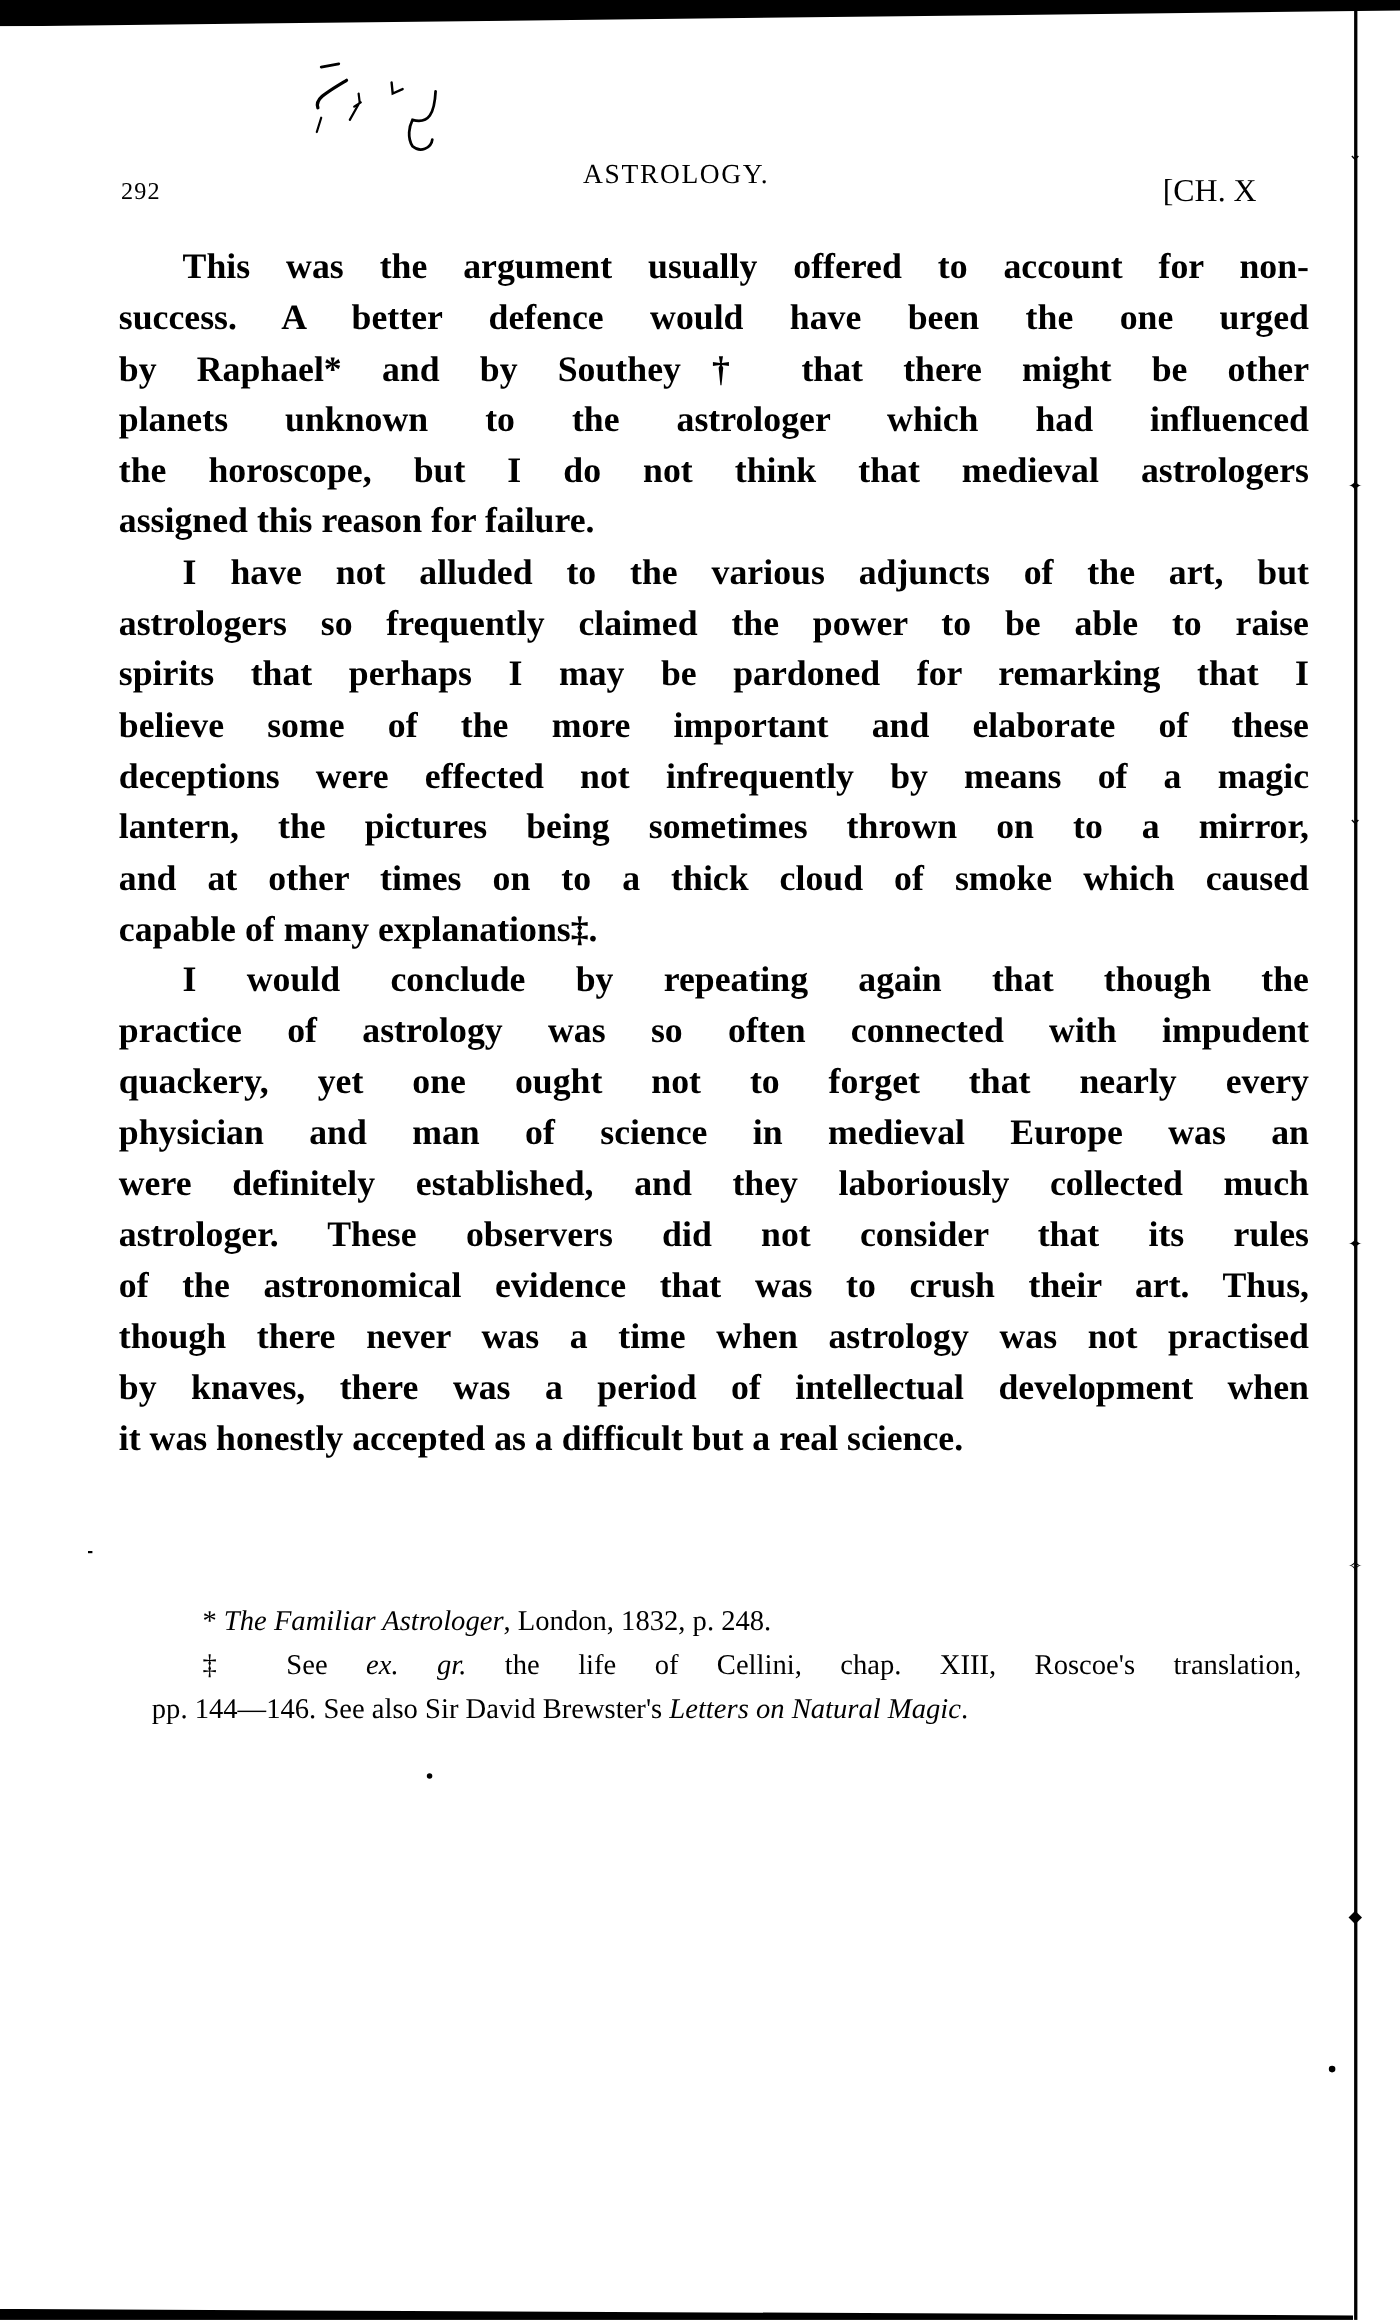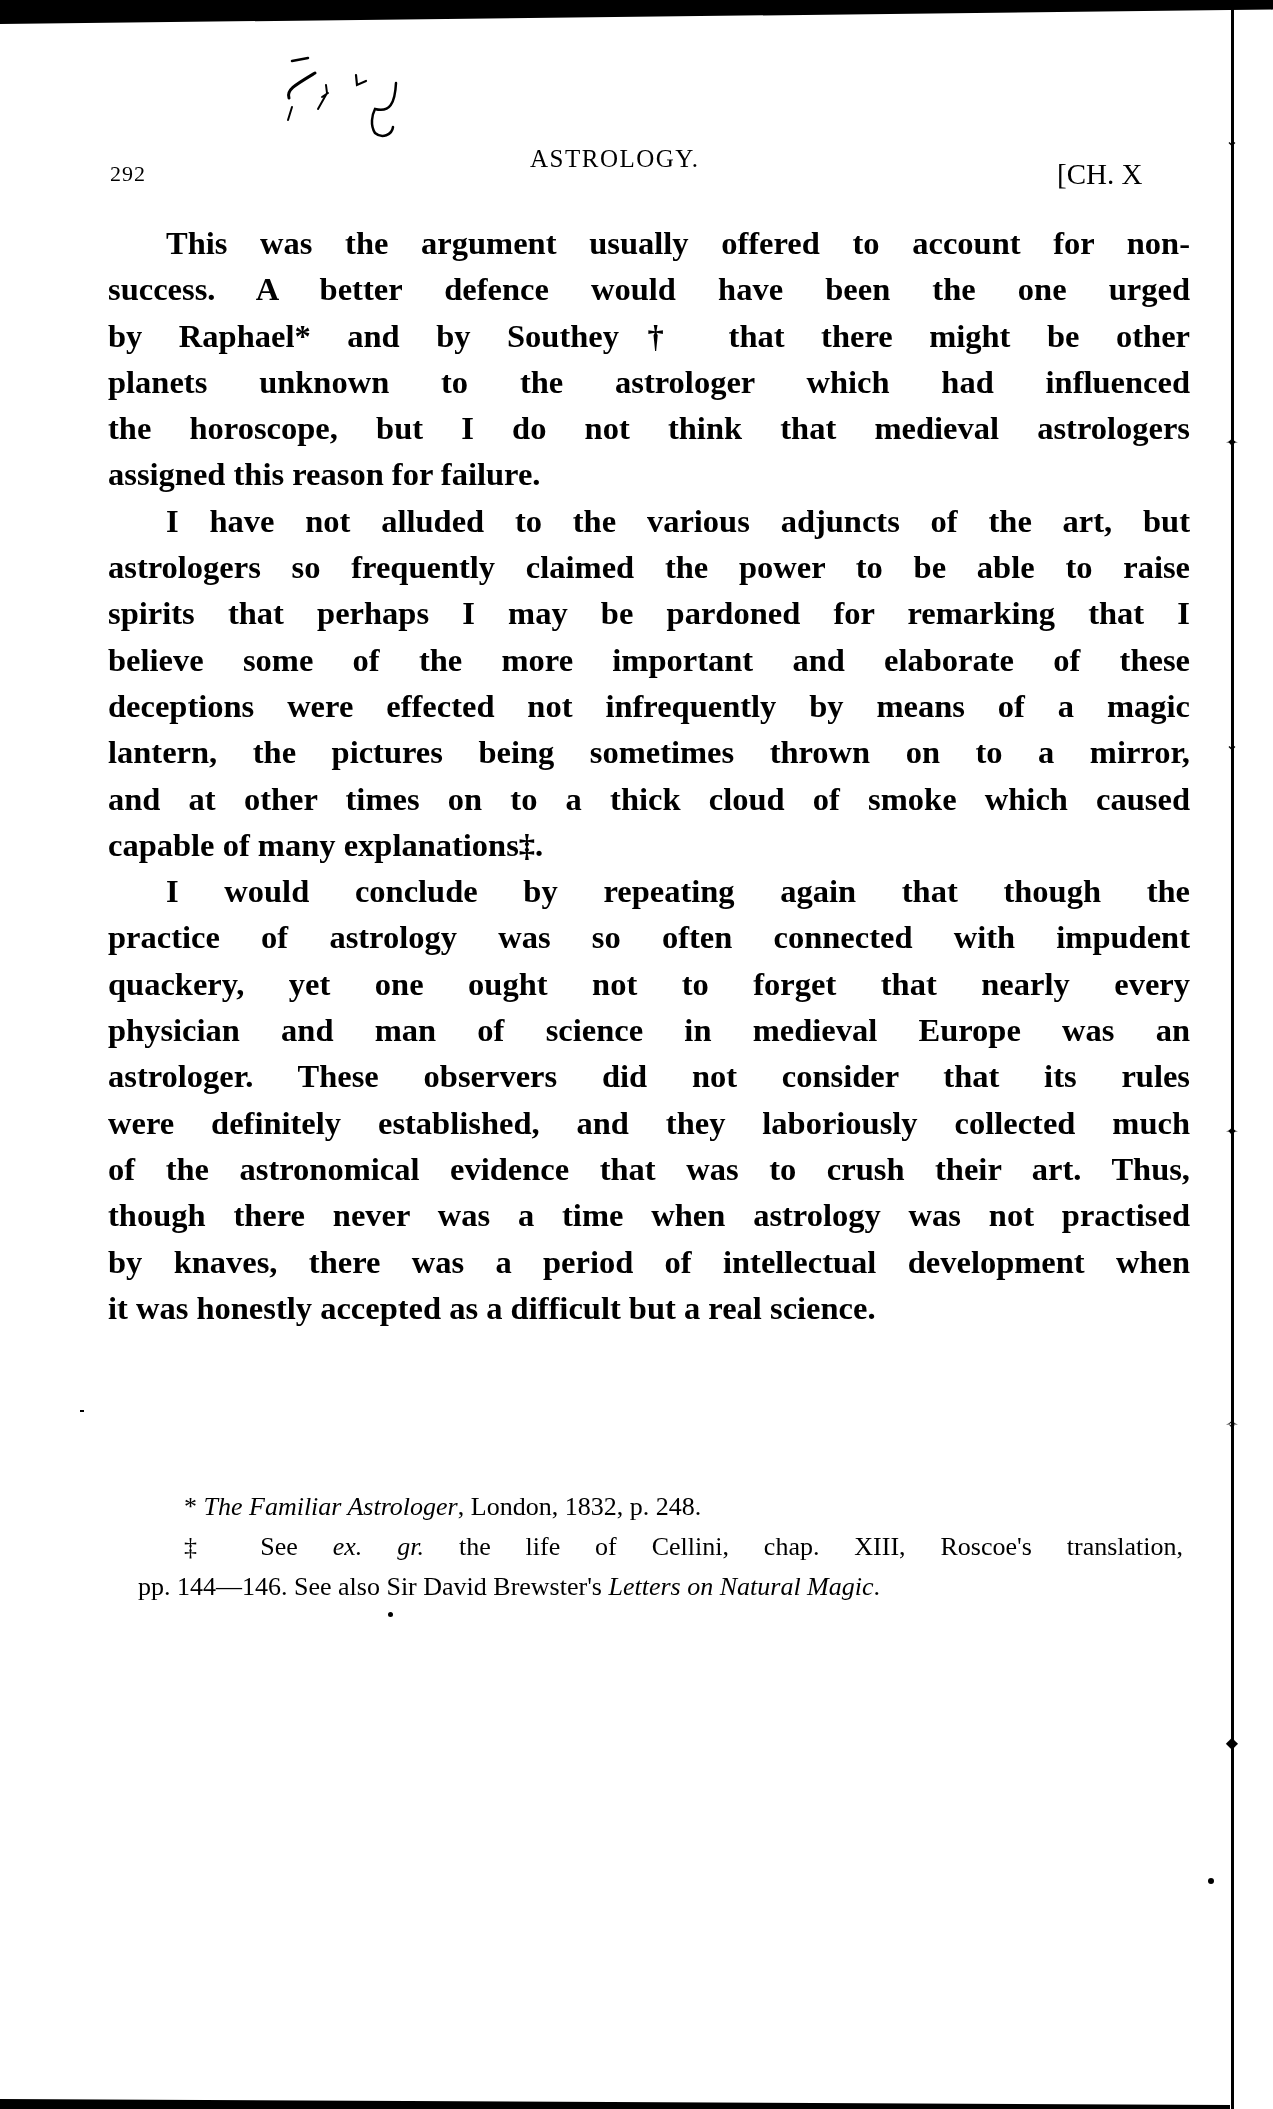--- a/index.html
+++ b/index.html
@@ -111,21 +111,21 @@
     position: absolute;
     left: 80px;
     top: 1410px;
     width: 4px;
     height: 2px;
     background: #000;
   }
   .footnotes {
     position: absolute;
     left: 138px;
-    top: 1487px;
+    top: 1454px;
     width: 1045px;
   }
   .fn-line {
     display: block;
     height: 40px;
     line-height: 40px;
     font-size: 26px;
     white-space: nowrap;
   }
   .fn-line.indent {
@@ -189,22 +189,22 @@
   <span class="line">spirits that perhaps I may be pardoned for remarking that I</span>
   <span class="line">believe some of the more important and elaborate of these</span>
   <span class="line">deceptions were effected not infrequently by means of a magic</span>
   <span class="line">lantern, the pictures being sometimes thrown on to a mirror,</span>
   <span class="line">and at other times on to a thick cloud of smoke which caused</span>
   <span class="line last">capable of many explanations‡.</span>
   <span class="line indent">I would conclude by repeating again that though the</span>
   <span class="line">practice of astrology was so often connected with impudent</span>
   <span class="line">quackery, yet one ought not to forget that nearly every</span>
   <span class="line">physician and man of science in medieval Europe was an</span>
+  <span class="line">were definitely established, and they laboriously collected much</span>
   <span class="line">astrologer.  These observers did not consider that its rules</span>
-  <span class="line">were definitely established, and they laboriously collected much</span>
   <span class="line">of the astronomical evidence that was to crush their art.  Thus,</span>
   <span class="line">though there never was a time when astrology was not practised</span>
   <span class="line">by knaves, there was a period of intellectual development when</span>
   <span class="line last">it was honestly accepted as a difficult but a real science.</span>
 </div>
 
 <div class="footnote-rule"></div>
 
 <div class="footnotes">
   <span class="fn-line indent">

